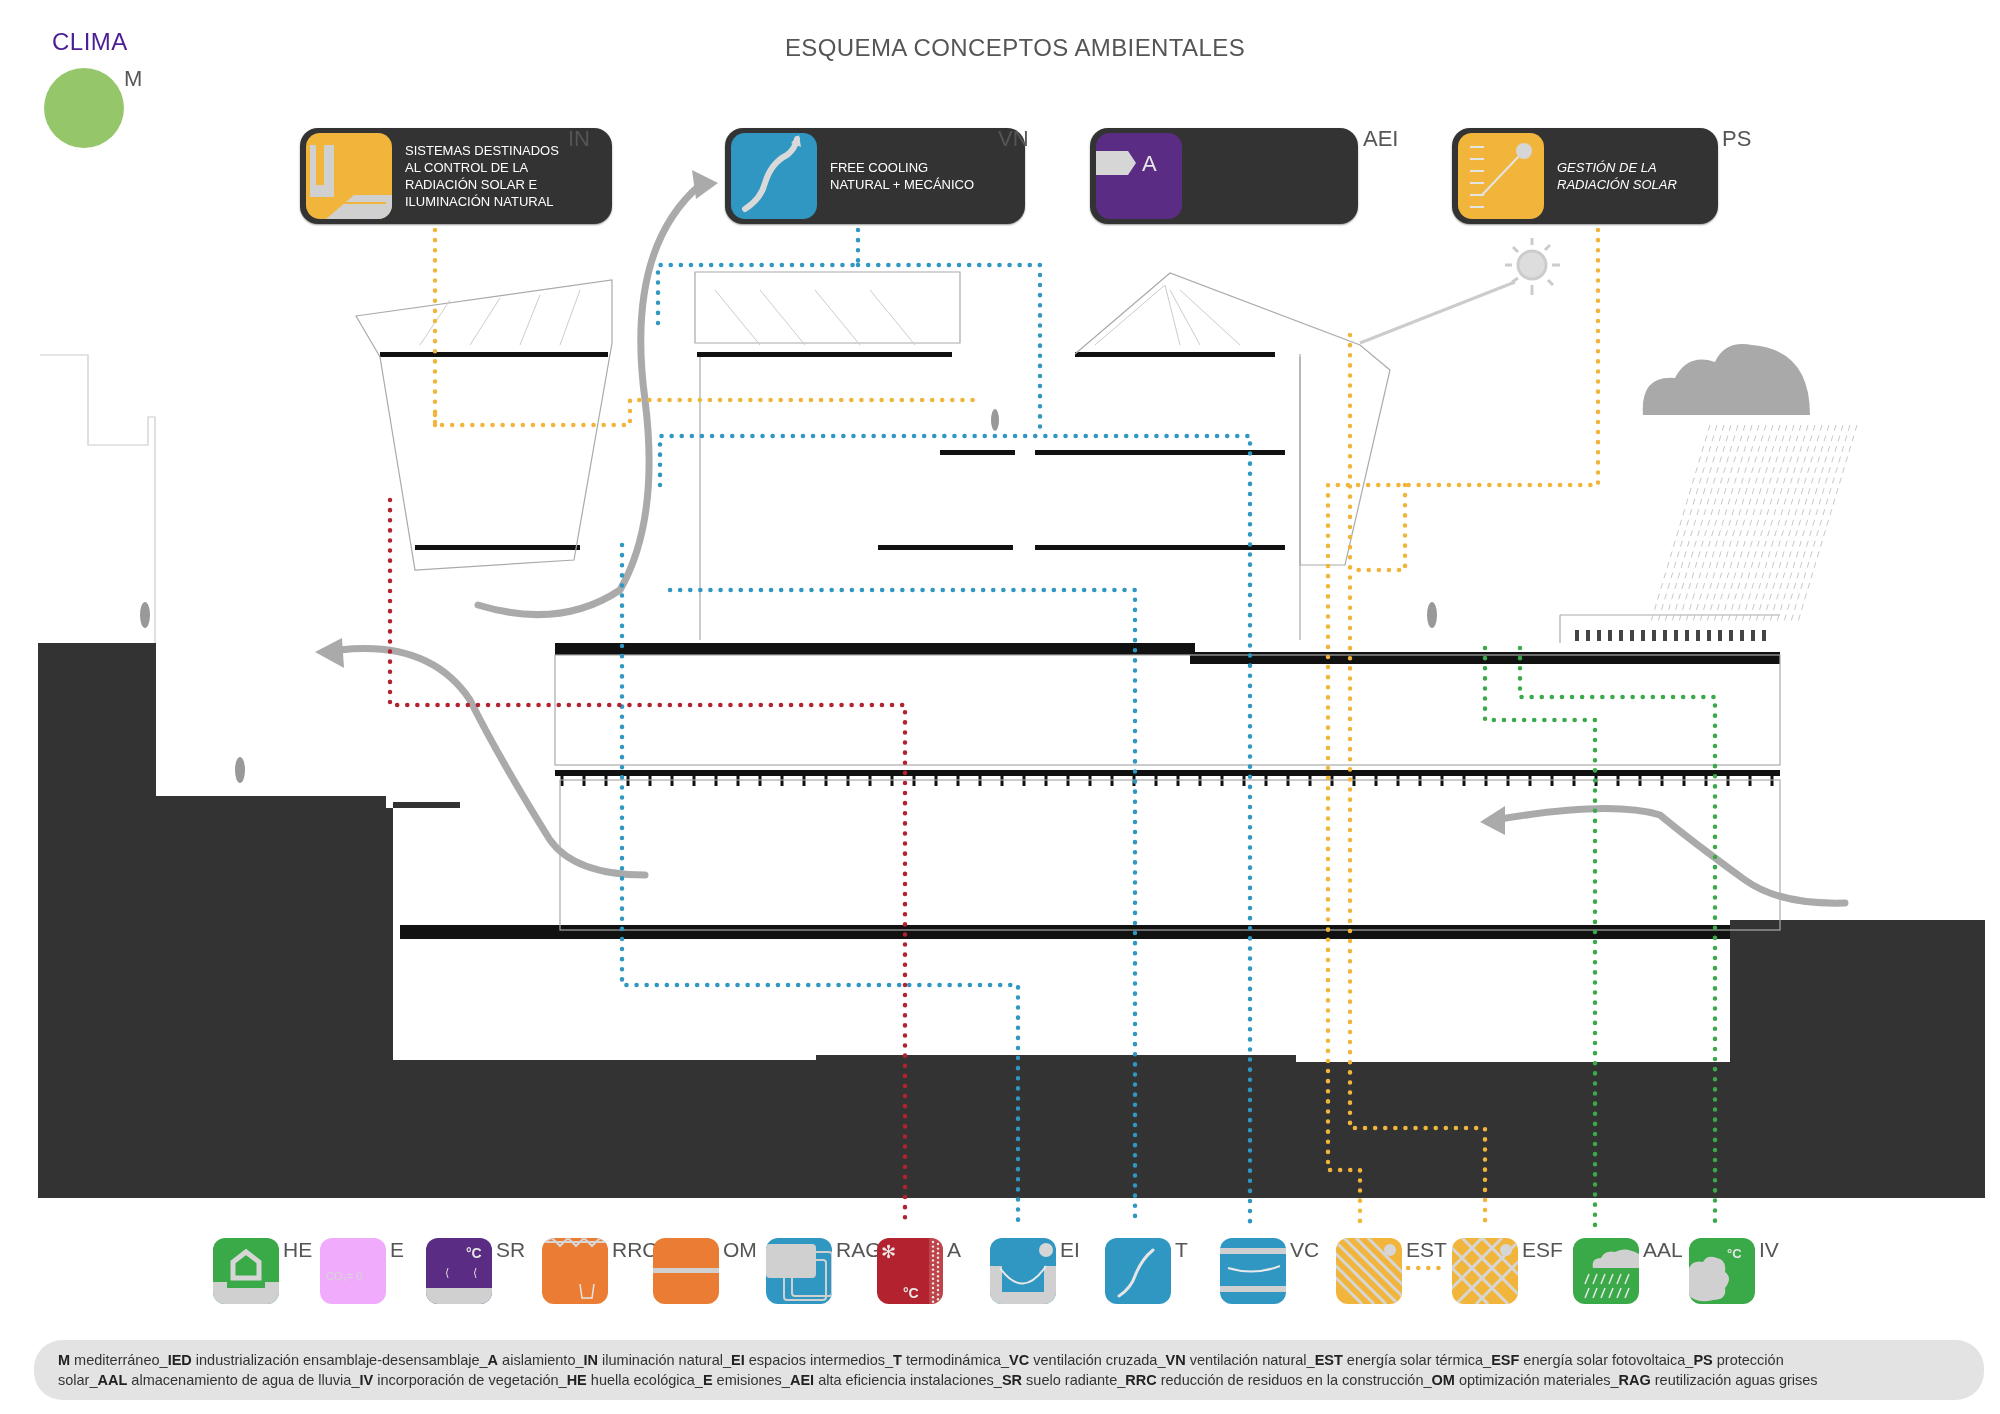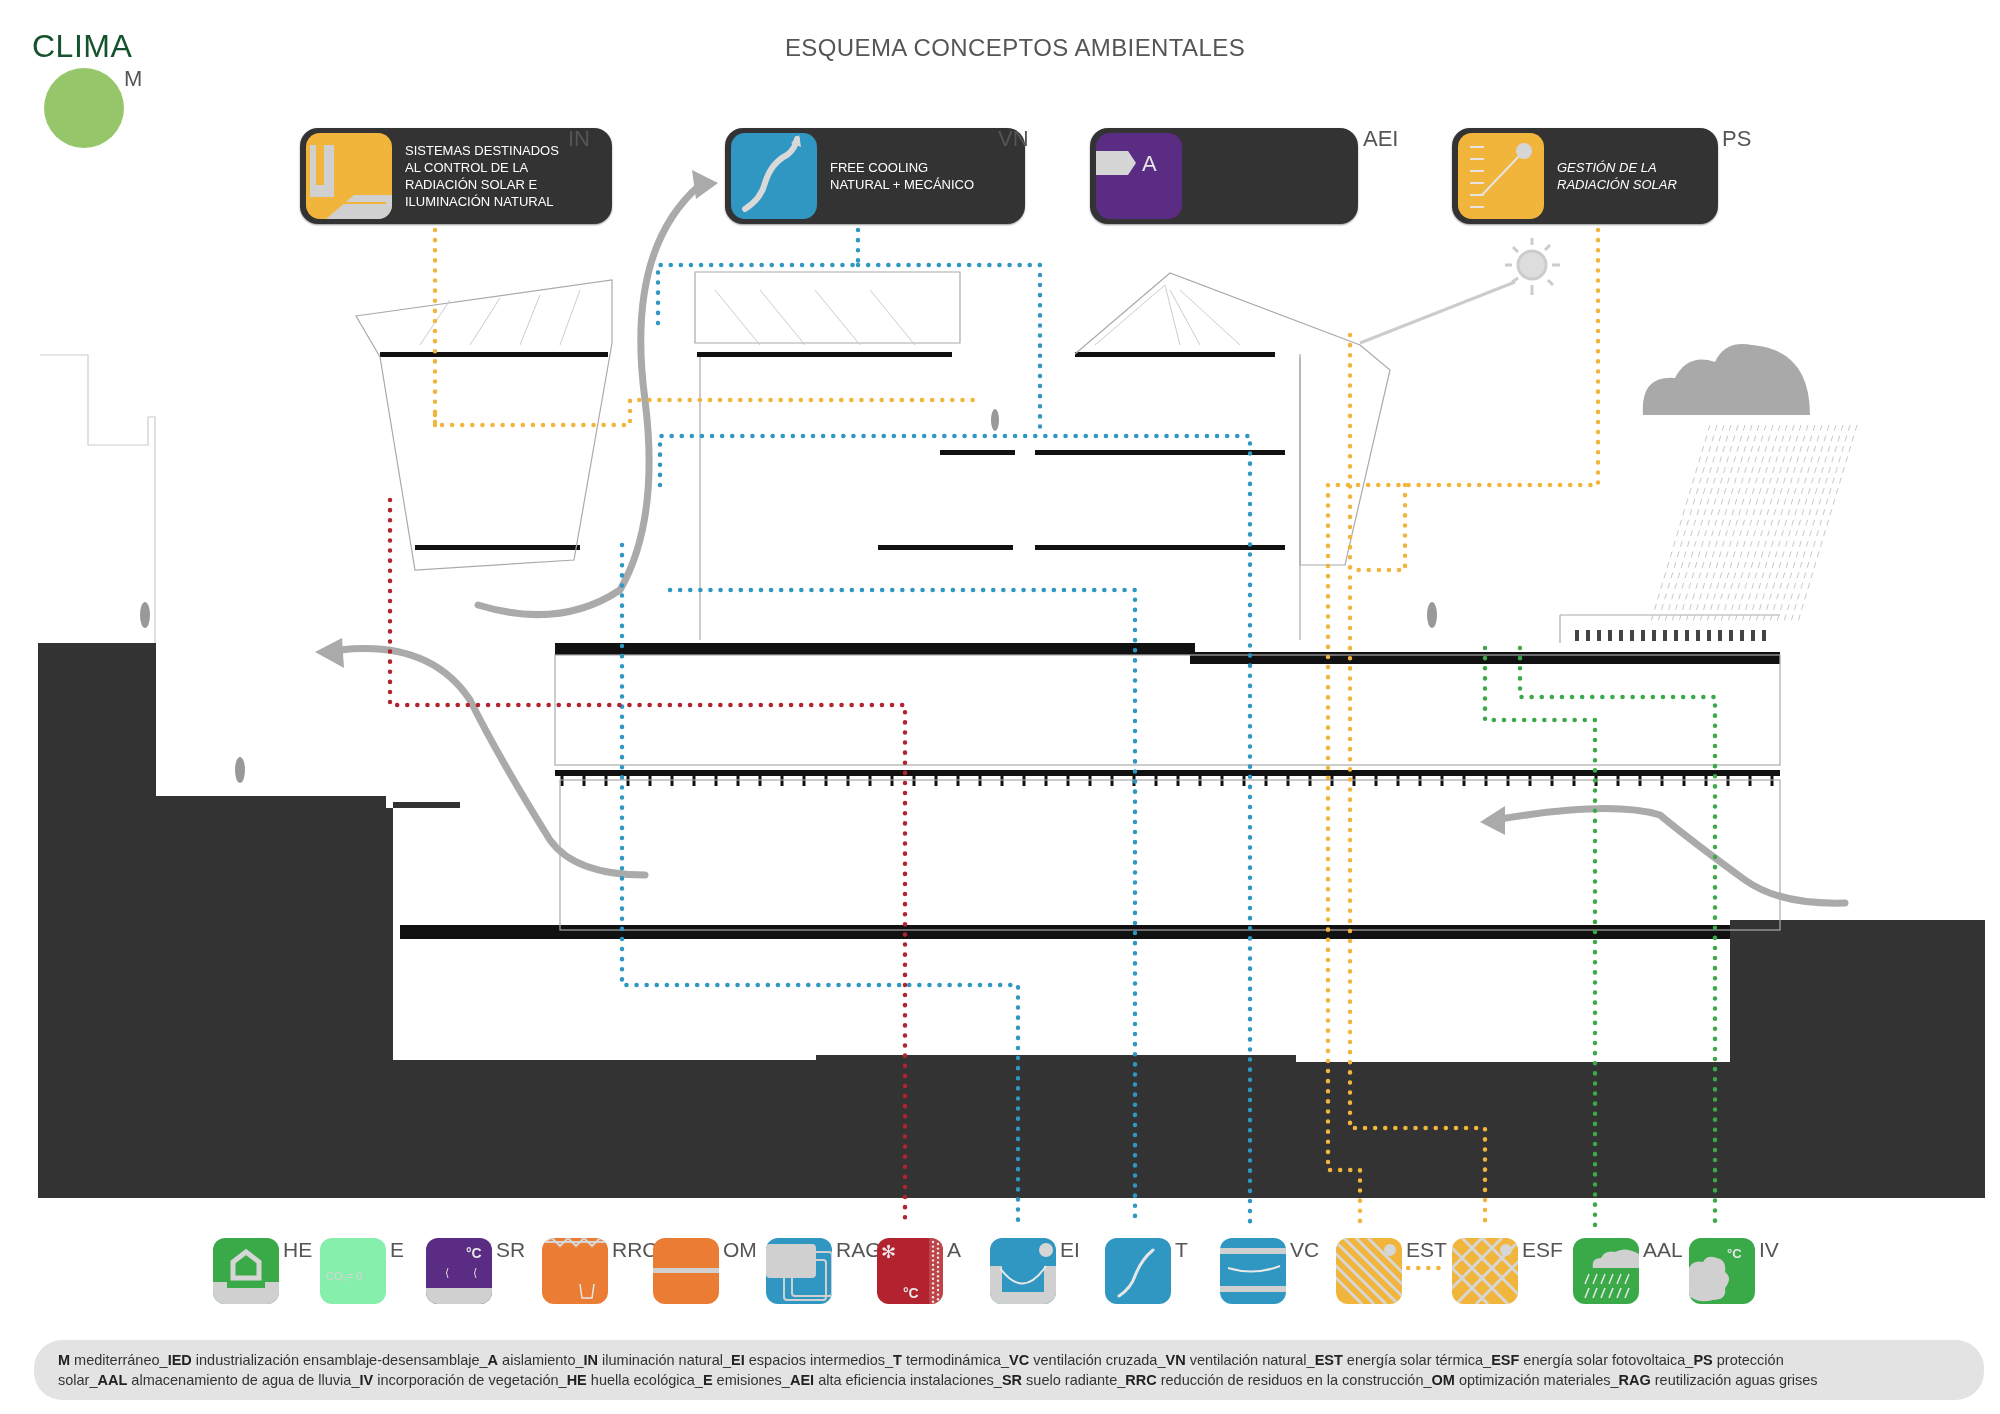--- a/index.html
+++ b/index.html
@@ -1,18 +1,18 @@
 <!DOCTYPE html>
 <html><head>
 <meta charset="utf-8">
 <style>
   html, body { margin: 0; padding: 0; background: #ffffff; }
   body { width: 2000px; height: 1414px; position: relative; overflow: hidden; font-family: "Liberation Sans", sans-serif; color: #555; }
   .abs { position: absolute; }
-  .clima-label { left: 32px; top: 28px; font-size: 32px; color: #14532d; letter-spacing: 0.5px; }
+  .clima-label { left: 52px; top: 28px; font-size: 24px; color: #4c1d95; letter-spacing: 0.5px; }
   .clima-circle { left: 44px; top: 68px; width: 80px; height: 80px; border-radius: 50%; background: #96c66a; }
   .clima-code { left: 124px; top: 66px; font-size: 22px; color: #555; }
   .title { left: 0; width: 2030px; top: 34px; text-align: center; font-size: 24px; color: #555; letter-spacing: 0.4px; }
 
   .card { position: absolute; height: 96px; background: #333333; border-radius: 18px; box-shadow: 0 1px 2px #999; }
   .card .ic { position: absolute; left: 6px; top: 5px; width: 86px; height: 86px; border-radius: 14px; overflow: hidden; }
   .card .txt { position: absolute; left: 105px; top: 0; bottom: 0; display: flex; align-items: center; color: #fff; font-size: 13px; line-height: 17px; text-transform: uppercase; white-space: pre-line; }
   .card-code { position: absolute; font-size: 22px; color: #555; }
 
   .legend-item { position: absolute; top: 1238px; width: 66px; height: 66px; border-radius: 12px; overflow: hidden; }
@@ -282,21 +282,21 @@
 </div>
 <div class="card-code" style="left:1722px; top:126px;">PS</div>
 
 <div id="legend-row">
     <div class="legend-item" style="left: 213px; background: rgb(58, 170, 72);"><svg width="66" height="66">
         <rect x="0" y="44" width="66" height="22" fill="#d0d0d0"></rect>
         <rect x="14" y="40" width="38" height="10" fill="#3aaa48"></rect>
         <path d="M20 40 L20 24 L33 14 L46 24 L46 40 Z" fill="none" stroke="#d6d6d6" stroke-width="5"></path>
       </svg></div>
     <div class="legend-code" style="left: 283px;">HE</div>
-    <div class="legend-item" style="left: 320px; background: #86efac;"><svg width="66" height="66">
+    <div class="legend-item" style="left: 320px; background: #f0abfc;"><svg width="66" height="66">
         <text x="6" y="42" fill="#d6d6d6" font-size="11" font-family="Liberation Sans, sans-serif">CO₂= 0</text>
       </svg></div>
     <div class="legend-code" style="left: 390px;">E</div>
     <div class="legend-item" style="left: 426px; background: rgb(91, 44, 131);"><svg width="66" height="66">
         <rect x="0" y="50" width="66" height="16" fill="#d0d0d0"></rect>
         <text x="40" y="20" fill="#e6e6e6" font-size="14" font-weight="bold" font-family="Liberation Sans, sans-serif">°C</text>
         <path d="M22 40 q-3 -5 0 -10 M50 40 q-3 -5 0 -10" stroke="#ddd" fill="none"></path>
       </svg></div>
     <div class="legend-code" style="left: 496px;">SR</div>
     <div class="legend-item" style="left: 542px; background: rgb(234, 124, 52);"><svg width="66" height="66">

